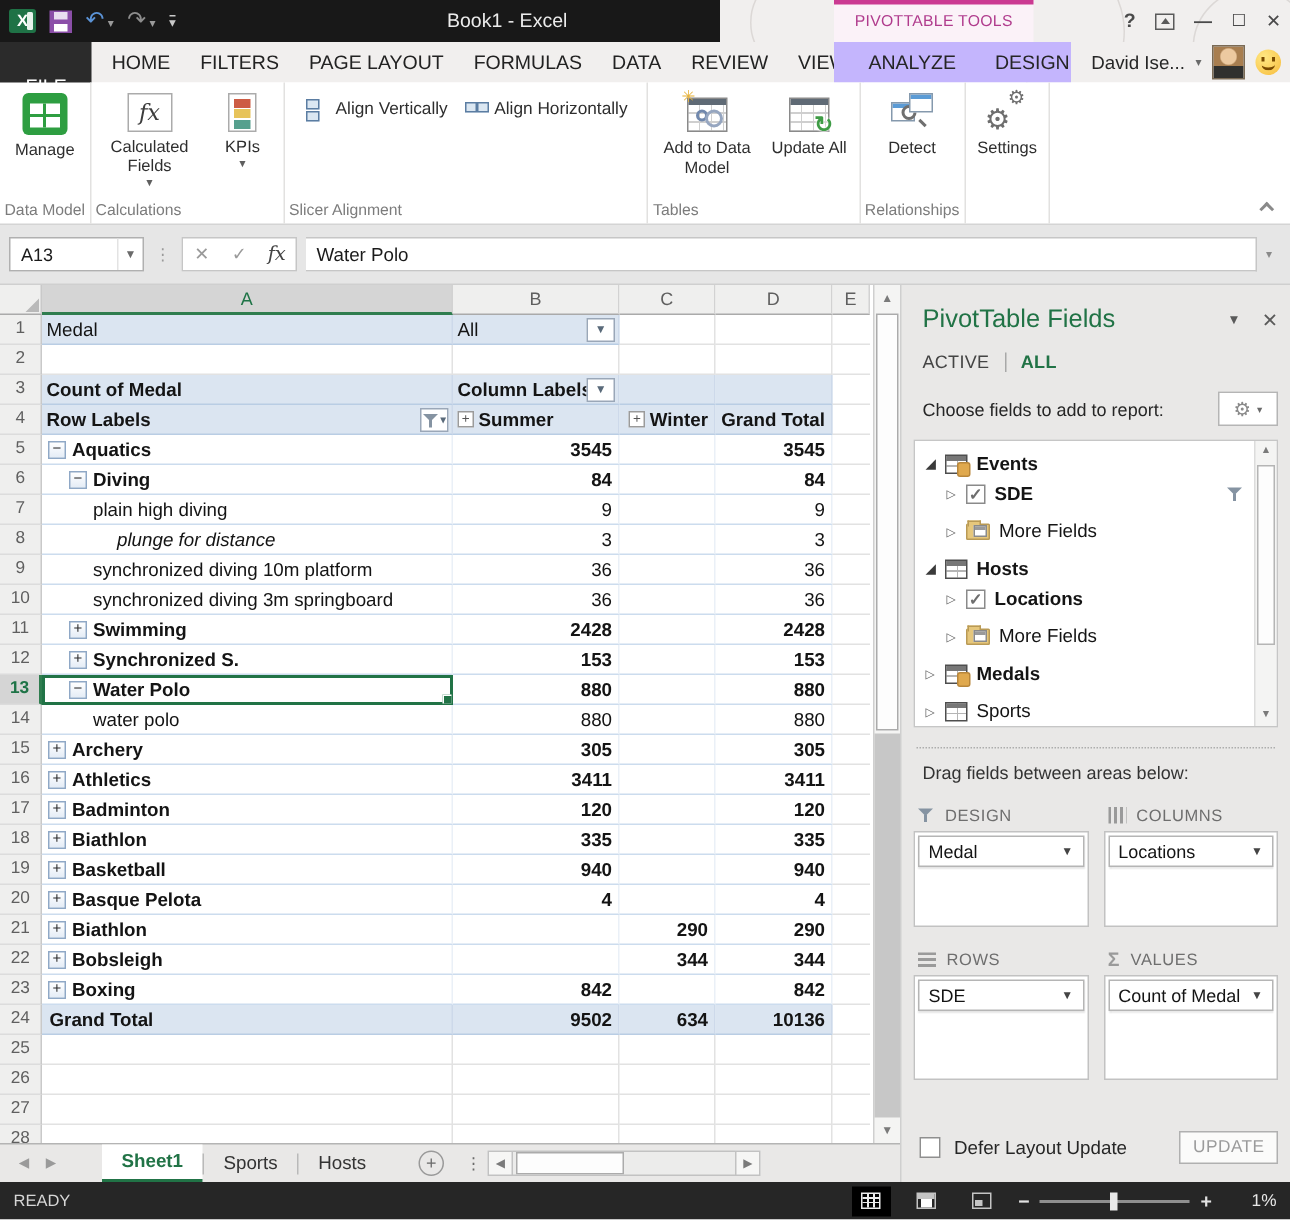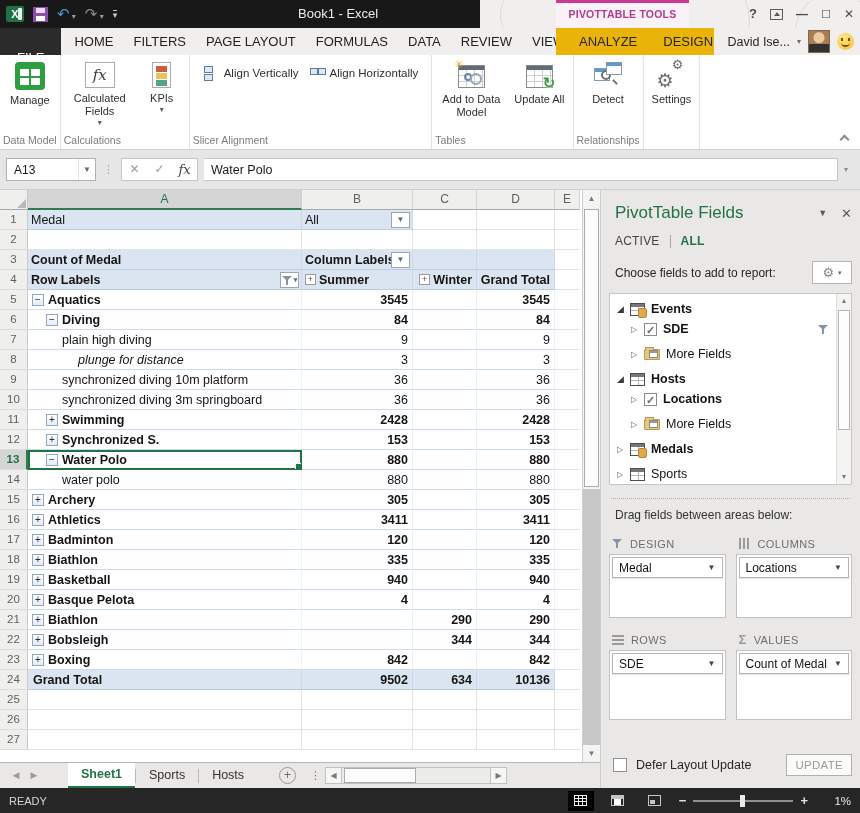--- a/index.html
+++ b/index.html
@@ -11,32 +11,32 @@
 .xl-icon{width:18px;height:16px;background:#1f7246;border-radius:2px;color:#fff;font-size:11px;font-weight:bold;text-align:center;line-height:16px;position:relative}
 .xl-icon::after{content:"";position:absolute;right:2px;top:2px;bottom:2px;width:4px;background:#e8f2ec;border-radius:1px}
 .save-icon{width:15px;height:15px;background:#8b4fa8;position:relative}
 .save-icon::before{content:"";position:absolute;left:3px;top:1px;width:9px;height:5px;background:#e9def0}
 .save-icon::after{content:"";position:absolute;left:3px;bottom:1px;width:9px;height:5px;background:#fff}
 .undo-icon{color:#5b93d6;font-size:15px;line-height:15px}
 .redo-icon{color:#8d8d8d;font-size:15px;line-height:15px}
 .qat-caret{color:#9a9a9a;font-size:8px}
 .qat-more{color:#c9c9c9;font-size:9px;border-top:1px solid #c9c9c9;padding-top:1px;line-height:7px}
 .tb-title{position:absolute;left:298px;top:0;line-height:28px;color:#ececec;font-size:13px}
-.ctx-block{position:absolute;left:556px;top:0;width:133px;height:28px;background:#fbf2f8;border-top:3px solid #cb3a92;text-align:center;font-size:10.5px;font-weight:bold;color:#b03c8d;line-height:23px;letter-spacing:.2px}
+.ctx-block{position:absolute;left:556px;top:0;width:133px;height:28px;background:#fbf2f8;border-top:3px solid #cb3a92;text-align:center;font-size:10.5px;font-weight:normal;color:#b03c8d;line-height:23px;letter-spacing:.2px}
 .winbtns{position:absolute;right:6px;top:0;height:28px;display:flex;align-items:center;gap:13px;color:#4a4a4a}
 .wb{font-size:12px;line-height:28px}
 .wb-help{font-weight:bold;font-size:13px}
 .wb-ribbon{width:13px;height:11px;border:1px solid #5a5a5a;position:relative}
 .wb-ribbon::after{content:"";position:absolute;left:3px;top:2px;border-left:3px solid transparent;border-right:3px solid transparent;border-bottom:4px solid #5a5a5a}
 .wb-min{font-weight:bold}
 .wb-max{font-size:11px}
 .wb-close{font-size:12px}
 
 .tabrow{height:27px;background:#f1efee;position:relative;font-size:13px}
-.ctx-tabs-bg{position:absolute;left:556px;top:0;width:158px;height:27px;background:#eab308;display:flex;align-items:center;padding-left:12px;gap:4px}
+.ctx-tabs-bg{position:absolute;left:556px;top:0;width:158px;height:27px;background:#c4b5fd;display:flex;align-items:center;padding-left:12px;gap:4px}
 .tabs-left{display:flex;height:27px}
 .tab{padding:0 10px;line-height:27px;color:#222;white-space:nowrap}
 .tab.file{background:#2b2b2b;color:#fff;padding:16px 17px;margin-right:3px}
 .tab.pp-active{background:#fff;color:#217346;border:1px solid #d8d8d8;border-bottom:none;line-height:26px}
 .ctx-tab{padding:0 11px;color:#252525;line-height:27px}
 .userarea{position:absolute;right:6px;top:0;height:27px;display:flex;align-items:center;gap:7px}
 .user-name{color:#262626;font-size:12.5px}
 .user-caret{color:#6a6a6a;font-size:8px}
 .avatar{width:22px;height:23px;background:radial-gradient(circle at 50% 32%,#ecc9a0 0 5px,rgba(0,0,0,0) 6px),linear-gradient(#a87e50 0 62%,#30302e 62%);border:1px solid #7a6a55}
 .smiley{width:17px;height:17px;border-radius:50%;background:radial-gradient(circle at 35% 30%,#ffe883,#f7bc3d);position:relative}
@@ -618,20 +618,28 @@
             <div class="cell ce"></div>
           </div>
           <div class="grow">
             <div class="rh">27</div>
             <div class="cell ca"></div>
             <div class="cell cb"></div>
             <div class="cell cc"></div>
             <div class="cell cd"></div>
             <div class="cell ce"></div>
           </div>
+          <div class="grow">
+            <div class="rh">28</div>
+            <div class="cell ca"></div>
+            <div class="cell cb"></div>
+            <div class="cell cc"></div>
+            <div class="cell cd"></div>
+            <div class="cell ce"></div>
+          </div>
         </div>
       <div class="vscroll">
         <span class="vsb vs-up">▲</span>
         <span class="vs-thumb"></span>
         <span class="vs-shade"></span>
         <span class="vsb vs-down">▼</span>
       </div>
     </div>
     <div class="sheetbar">
       <span class="snav">◀</span>

